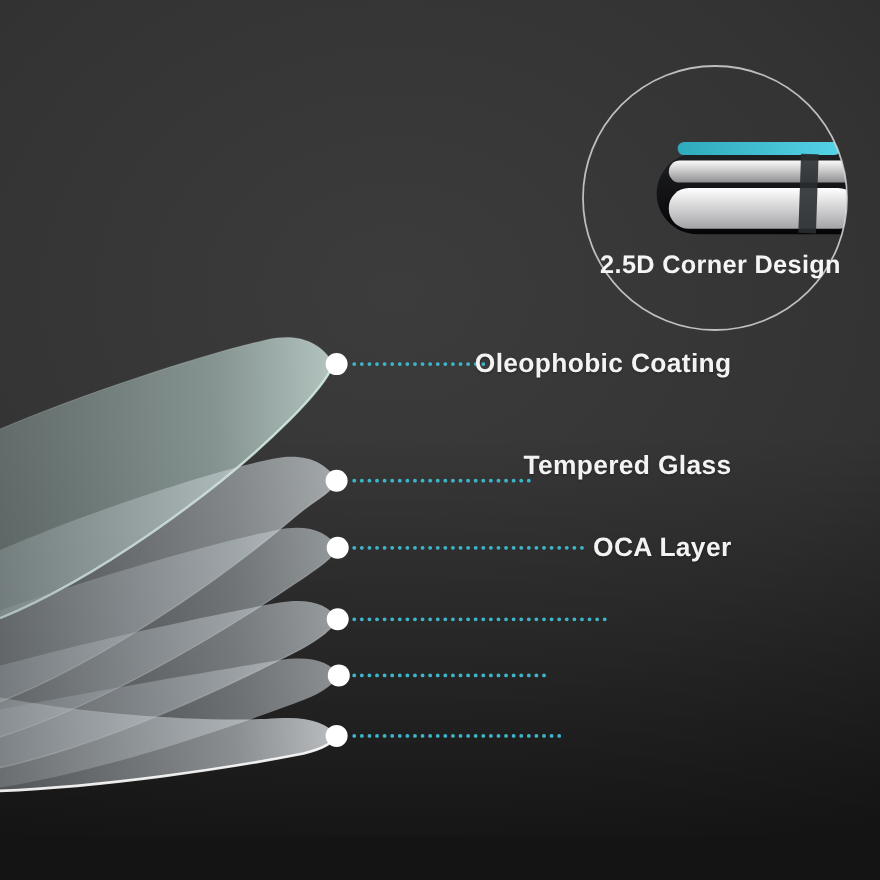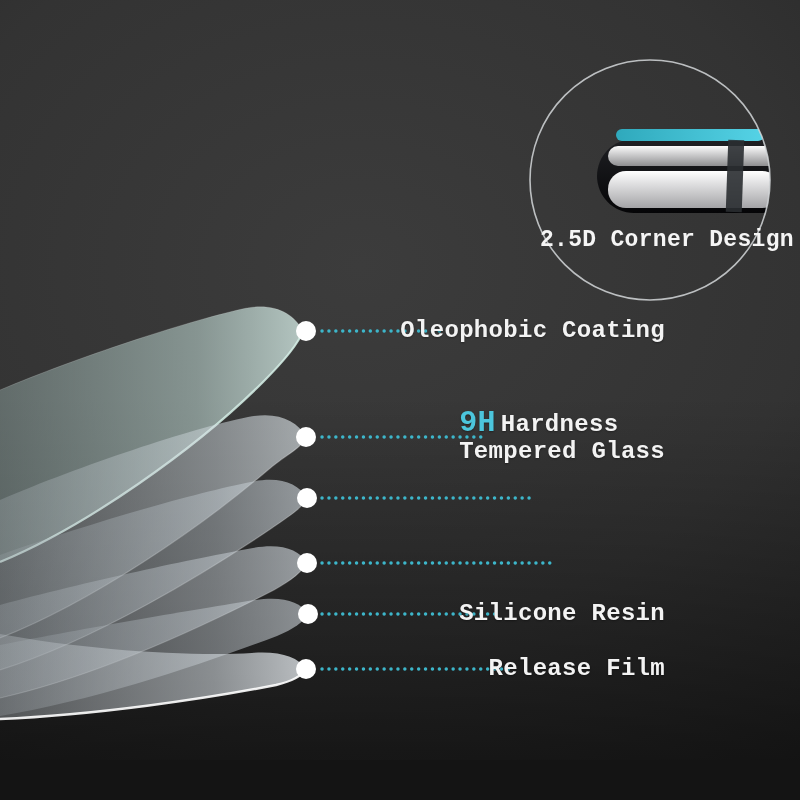--- a/index.html
+++ b/index.html
@@ -1,18 +1,18 @@
 <!DOCTYPE html>
 <html><head>
 <meta charset="utf-8">
 <style>
   html,body{margin:0;padding:0;background:#141414;}
   .stage{
     position:relative;width:800px;height:760px;overflow:hidden;
-    font-family:Liberation Mono, monospace;
+    font-family:Liberation Sans, sans-serif;
     background:
       linear-gradient(to bottom, rgba(0,0,0,0) 52%, rgba(0,0,0,0.50) 100%),
       radial-gradient(140% 120% at 45% 35%, #3c3c3c 0%, #333333 40%, #262626 68%, #181818 92%);
   }
   .scene{position:absolute;left:0;top:0;}
   .callout{
     position:absolute;right:135px;color:#f3f3f3;
     font-size:24px;font-weight:600;line-height:28px;
     white-space:nowrap;letter-spacing:0.3px;
     text-shadow:0 1px 2px rgba(0,0,0,0.35);
@@ -133,27 +133,23 @@
     </g>
   </svg>
 
   <div class="badge-label">2.5D Corner Design</div>
 
   <div class="callout" style="top:317px">
     <span>Oleophobic Coating</span>
   </div>
 
   <div class="callout two-line" style="top:410px">
-    <div><span class="hl">9H</span><span>Hardness</span></div>
     <div>Tempered Glass</div>
+  </div>
+
+  <div class="callout" style="top:484px">
+    <span>OCA Layer</span>
   </div>
 
 
 
-  <div class="callout" style="top:600px">
-    <span>Silicone Resin</span>
-  </div>
-
-  <div class="callout" style="top:655px">
-    <span>Release Film</span>
-  </div>
 
 </div>
 
 </body></html>

